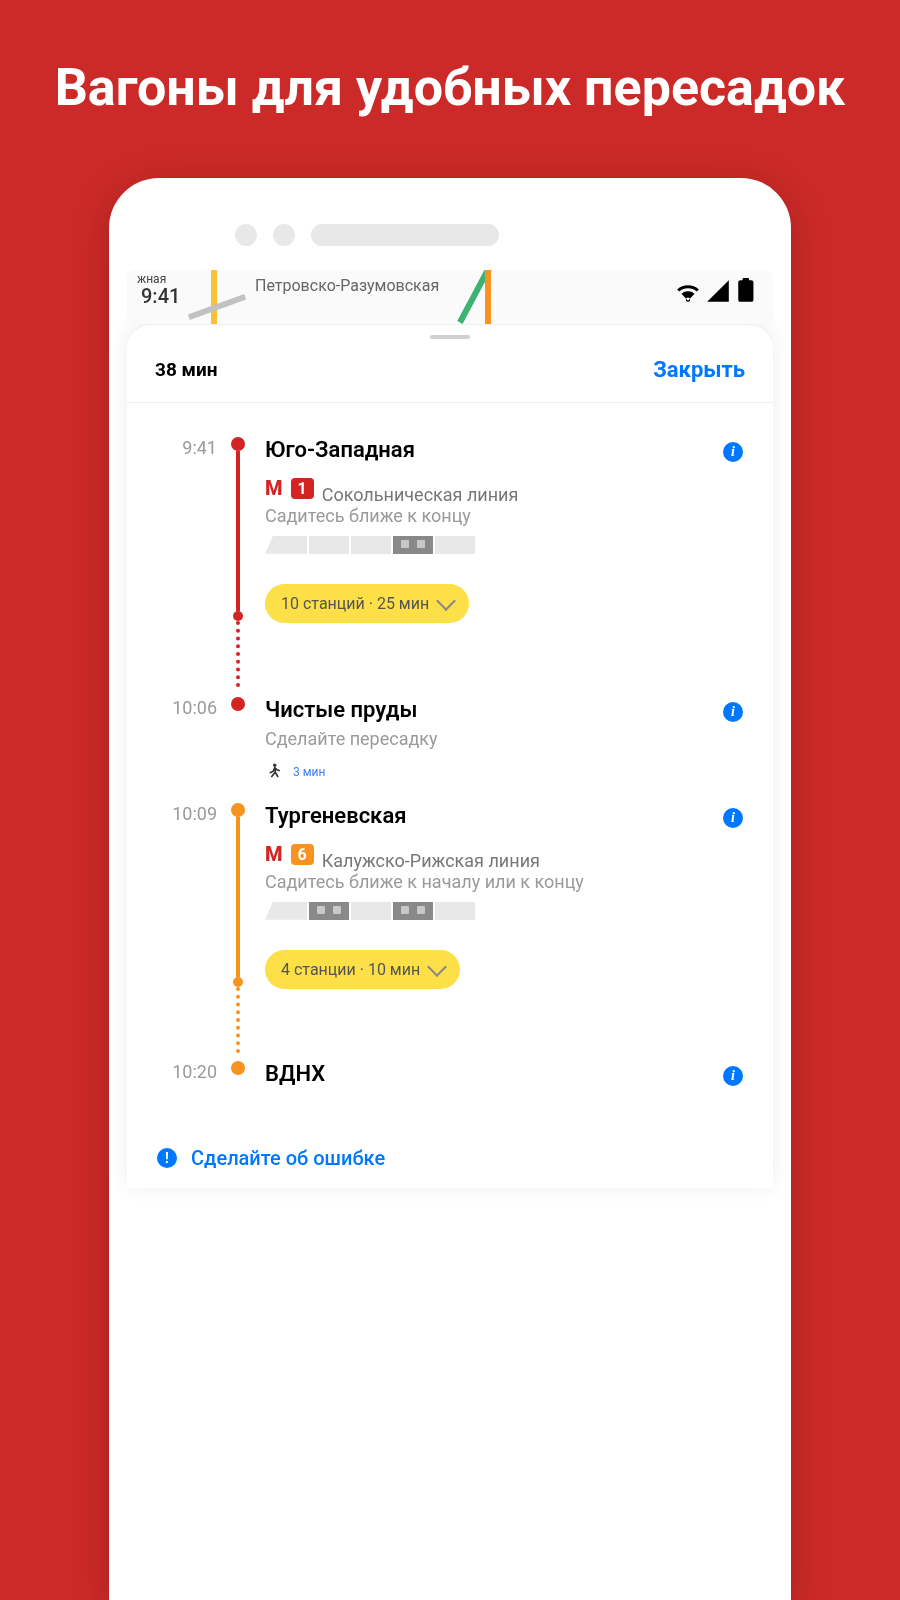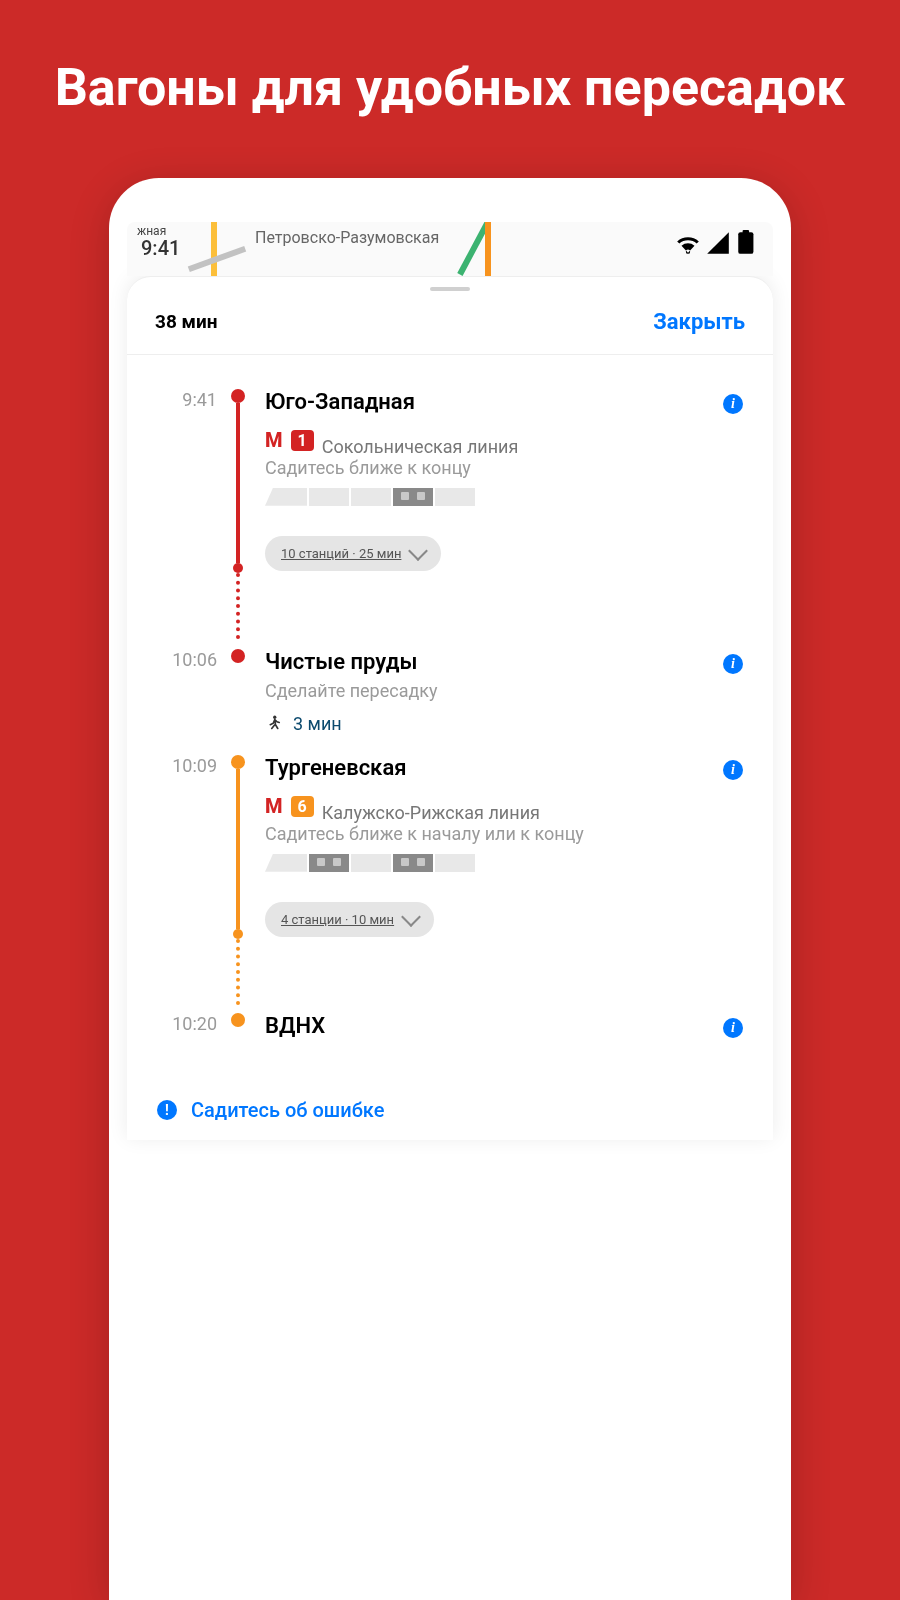--- a/index.html
+++ b/index.html
@@ -1,18 +1,18 @@
 <!DOCTYPE html>
 <html><head>
 <meta charset="utf-8">
 <style>
 * { margin: 0; padding: 0; box-sizing: border-box; font-family: -apple-system, BlinkMacSystemFont, 'Segoe UI', Roboto, Helvetica, Arial, sans-serif; }
 body { background: #cc2a28; width: 900px; height: 1600px; overflow: hidden; display: flex; flex-direction: column; align-items: center; }
 .headline { color: #fff; font-size: 52px; font-weight: 700; text-align: center; margin-top: 58px; line-height: 1.15; }
-.phone-frame { width: 682px; background: #fff; border-radius: 50px 50px 0 0; margin-top: 60px; padding-top: 20px; flex: 1; box-shadow: 0 8px 40px rgba(0,0,0,0.2); position: relative; overflow: hidden; }
+.phone-frame { width: 682px; background: #fff; border-radius: 50px 50px 0 0; margin-top: 60px; padding-top: 68px; flex: 1; box-shadow: 0 8px 40px rgba(0,0,0,0.2); position: relative; overflow: hidden; }
 .speaker-dots { display: flex; align-items: center; gap: 16px; position: absolute; top: 46px; left: 126px; }
 .dot-sm { width: 22px; height: 22px; background: #e8e8e8; border-radius: 50%; }
 .pill { width: 188px; height: 22px; background: #e8e8e8; border-radius: 11px; }
 .map-strip { height: 54px; margin: 24px 18px 0 18px; border-radius: 8px 8px 0 0; position: relative; background: #fafafa; overflow: hidden; }
 .map-label-1 { position: absolute; left: 10px; top: 2px; font-size: 12px; color: #444; }
 .map-label-2 { position: absolute; left: 128px; top: 6px; font-size: 16px; color: #666; }
 .map-time { position: absolute; left: 14px; top: 14px; font-size: 20px; color: #333; font-weight: 500; }
 .map-line-yellow { position: absolute; width: 6px; height: 60px; background: #fcbf3a; left: 84px; top: -4px; }
 .map-line-grey { position: absolute; width: 60px; height: 6px; background: #c2c2c2; left: 60px; top: 34px; transform: rotate(-20deg); }
 .map-line-green { position: absolute; width: 6px; height: 60px; background: #3cb371; left: 344px; top: -4px; transform: rotate(28deg); }
@@ -41,26 +41,26 @@
 .line-badge { color: #fff; font-size: 16px; font-weight: 700; border-radius: 4px; padding: 1px 7px; }
 .line-name { font-size: 18px; color: #777; margin-top: 12px; }
 .hint { font-size: 18px; color: #9a9a9a; }
 .train-cars { display: flex; margin-top: 10px; height: 18px; align-items: stretch; }
 .car { width: 40px; background: #e8e8e8; margin-right: 2px; position: relative; }
 .car-head { clip-path: polygon(8px 0, 100% 0, 100% 100%, 0 100%); background: #e8e8e8; width: 42px; margin-right: 2px; }
 .car.best { background: #898989; }
 .car.best::before, .car.best::after { content: ''; position: absolute; top: 4px; width: 8px; height: 8px; border-radius: 1px; background: #c8c8c8; }
 .car.best::before { left: 8px; }
 .car.best::after { right: 8px; }
-.expander { display: inline-flex; align-items: center; background: #e5e5e5; border-radius: 22px; padding: 10px 16px; font-size: 13px; color: #555; margin-top: 30px; cursor: pointer; gap: 10px; text-decoration: underline; }
+.expander { display: inline-flex; align-items: center; background: #fde047; border-radius: 22px; padding: 10px 16px; font-size: 16px; color: #555; margin-top: 30px; cursor: pointer; gap: 10px; }
 .chev { width: 14px; height: 14px; border-right: 2px solid #888; border-bottom: 2px solid #888; transform: rotate(45deg); margin-top: -4px; }
 .between { margin-top: 10px; margin-bottom: 2px; }
 .walk-row { display: flex; align-items: center; gap: 10px; margin-top: 12px; margin-bottom: 10px; }
 .walk-icon { width: 18px; height: 22px; }
-.walk-time { font-size: 18px; color: #0c4a6e; text-align: right; }
+.walk-time { font-size: 12px; color: #3b82f6; text-align: right; }
 .report-row { display: flex; align-items: center; gap: 14px; padding: 18px 30px; margin-top: 24px; cursor: pointer; }
 .report-icon { width: 20px; height: 20px; background: #0077ff; border-radius: 50%; display: flex; align-items: center; justify-content: center; color: #fff; font-size: 14px; font-weight: 700; }
 .report-text { font-size: 20px; color: #0077ff; font-weight: 500; }
 .red { background: #d32323; color: #d32323; border-color: #d32323; }
 .orange { background: #f7931e; color: #f7931e; border-color: #f7931e; }
 </style>
 </head>
 <body>
 
 <div class="headline">Вагоны для удобных пересадок</div>
@@ -201,17 +201,17 @@
             <div class="station-name">ВДНХ</div>
             <div class="info-icon">i</div>
           </div>
         </div>
       </div>
 
     </div>
 
     <div class="report-row">
       <div class="report-icon">!</div>
-      <div class="report-text">Садитесь об ошибке</div>
+      <div class="report-text">Сделайте об ошибке</div>
     </div>
 
   </div>
 </div>
 
 </body></html>

